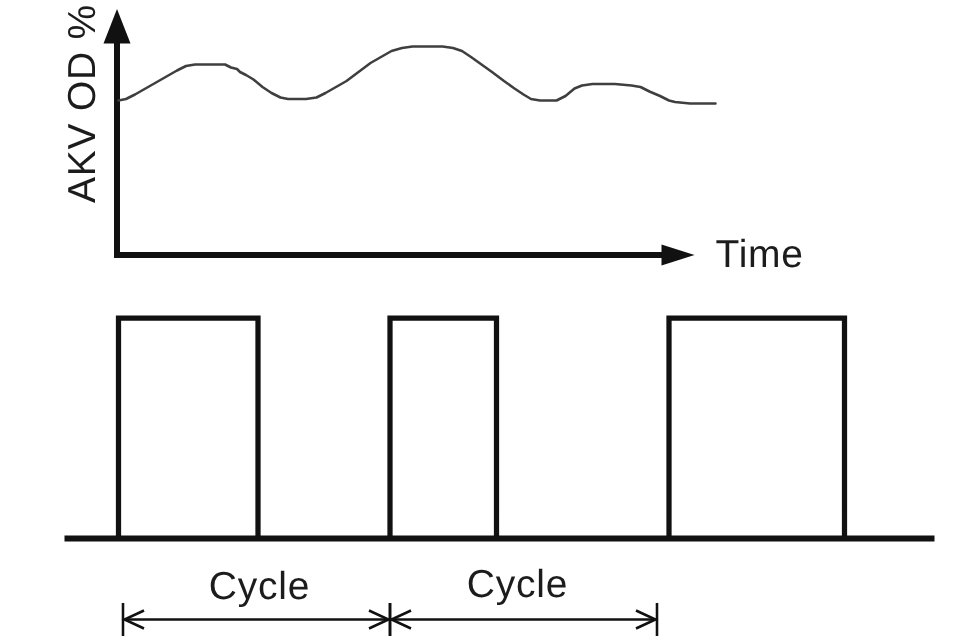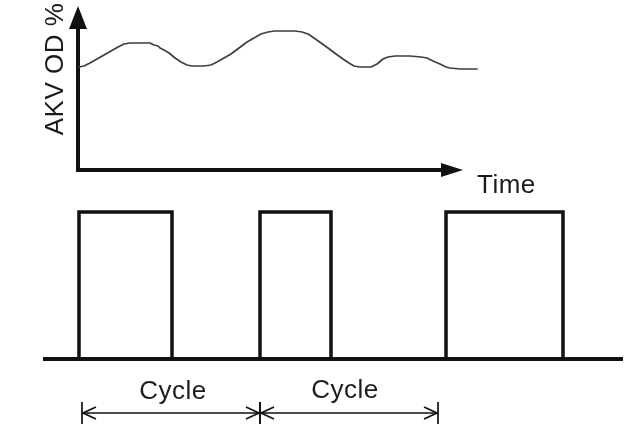--- a/index.html
+++ b/index.html
@@ -6,21 +6,21 @@
   .canvas{
     position:relative;width:640px;height:427px;background:#ffffff;
     font-family:"Liberation Sans",sans-serif;overflow:hidden;
   }
   .canvas svg{position:absolute;left:0;top:0;}
   .lbl{
     position:absolute;color:#1c1c1c;font-size:26px;line-height:1;
     white-space:nowrap;letter-spacing:0.5px;
   }
   .lbl-akv{left:54px;top:69px;transform:translate(-50%,-50%) rotate(-90deg);}
-  .lbl-time{left:477px;top:184px;transform:translateY(-50%);}
+  .lbl-time{left:477px;top:169px;transform:translateY(-50%);}
   .lbl-cycle-1{left:173px;top:390px;transform:translate(-50%,-50%);}
   .lbl-cycle-2{left:345px;top:389px;transform:translate(-50%,-50%);}
 </style>
 </head>
 <body>
 
 <div class="canvas">
 
   <svg width="640" height="427" viewBox="0 0 640 427" xmlns="http://www.w3.org/2000/svg">
     <g>

